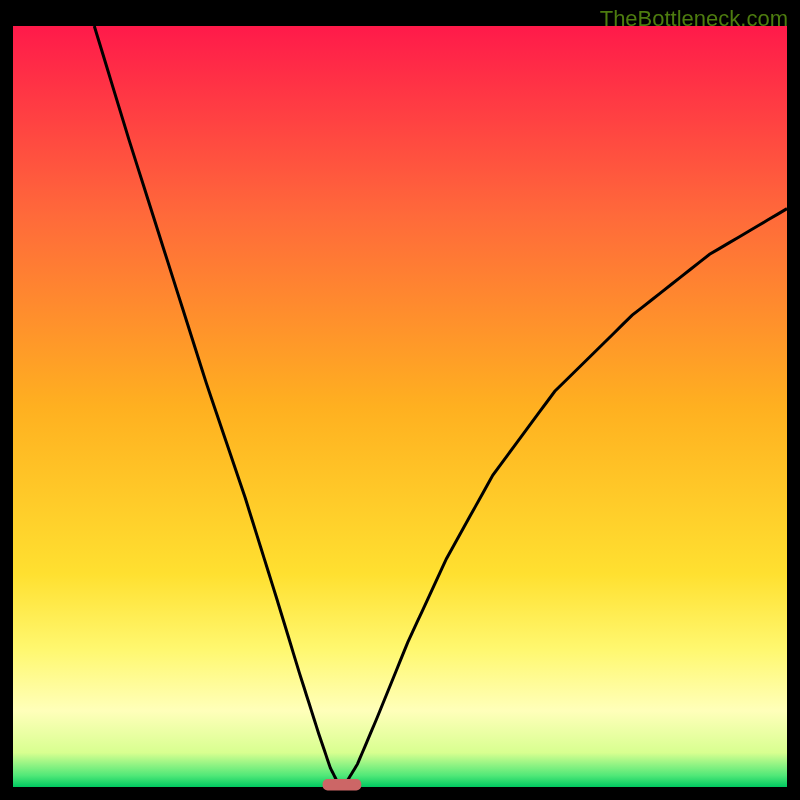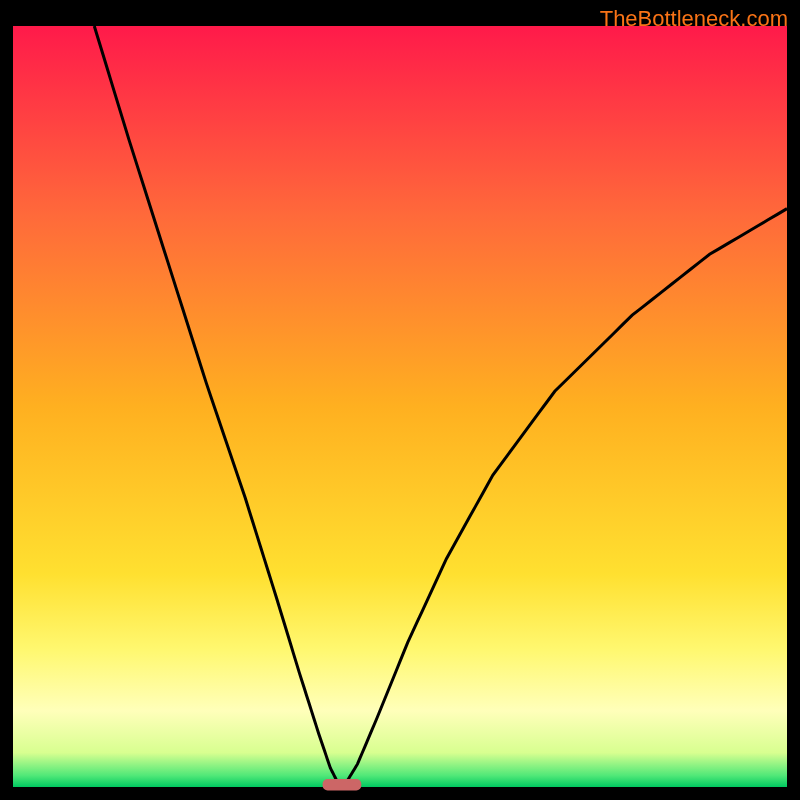--- a/index.html
+++ b/index.html
@@ -15,21 +15,21 @@
     position: absolute;
     top: 0;
     left: 0;
     width: 800px;
     height: 800px;
   }
   .watermark {
     position: absolute;
     top: 6px;
     right: 12px;
-    color: #f97316;
+    color: #4d7c0f;
     font-size: 22px;
     font-weight: 500;
     z-index: 10;
   }
 </style>
 </head>
 <body>
 
 <div class="chart-container">
   <svg width="800" height="800" viewBox="0 0 800 800">

